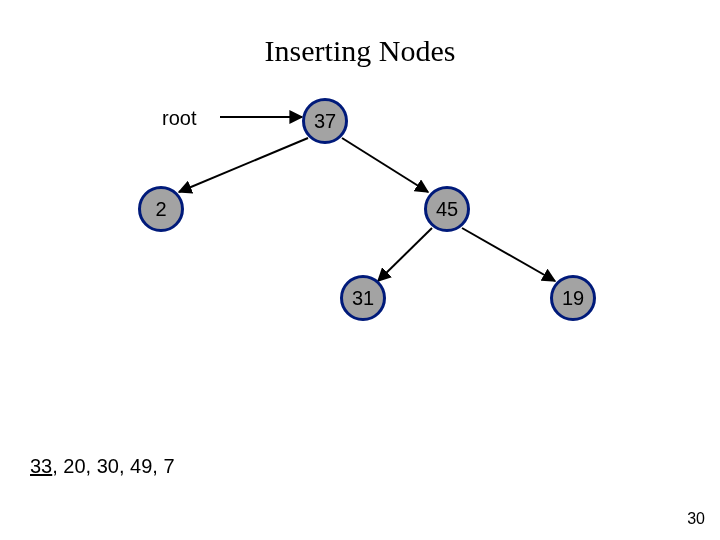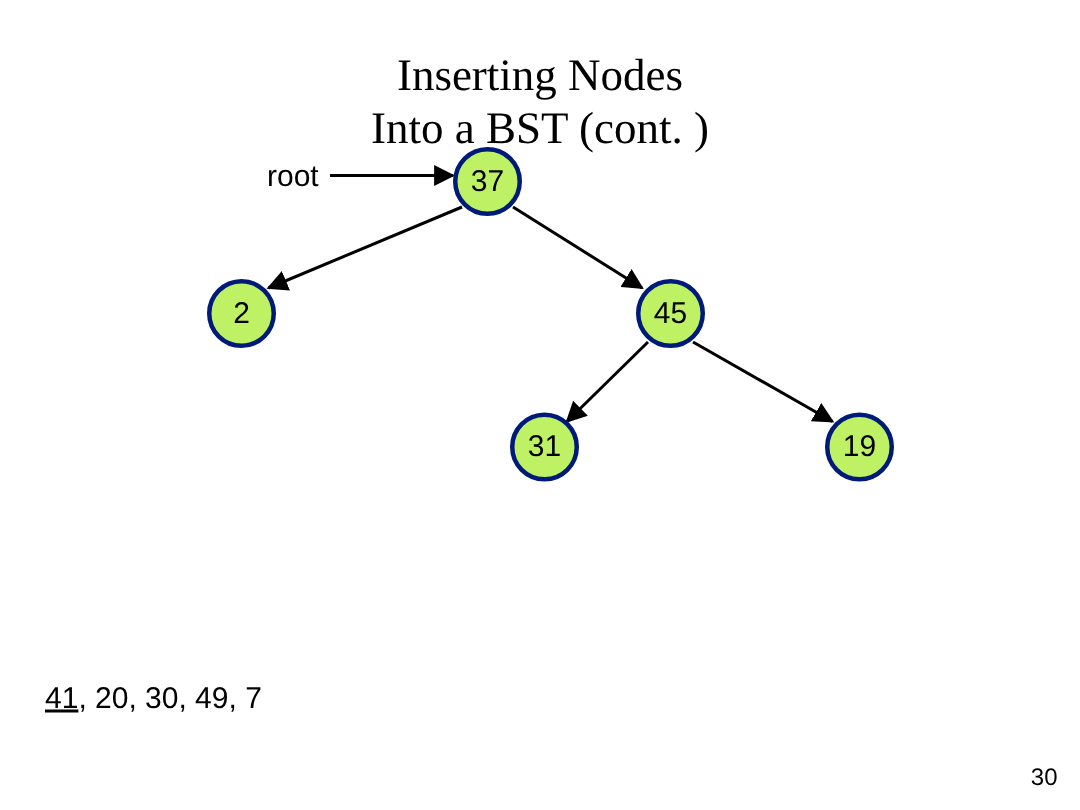--- a/index.html
+++ b/index.html
@@ -32,21 +32,21 @@
     width: 46px;
     height: 46px;
     border: 3px solid #001a7a;
     border-radius: 50%;
     box-sizing: border-box;
     display: flex;
     align-items: center;
     justify-content: center;
     font-family: Arial, Helvetica, sans-serif;
     font-size: 20px;
-    background: #bef264;
+    background: #a3a3a3;
   }
   .queue {
     position: absolute;
     font-family: Arial, Helvetica, sans-serif;
     font-size: 20px;
   }
   .queue .underline {
     text-decoration: underline;
   }
   .slide-num {
@@ -63,24 +63,23 @@
     top: 0;
     width: 720px;
     height: 540px;
   }
 </style>
 </head>
 <body>
 
 <div class="title">
   <span>Inserting Nodes</span><br>
-  <span>Into a BST (cont. )</span>
 </div>
 
-<div class="root-label" style="left:178px; top:107px;">root</div>
+<div class="root-label" style="left:162px; top:107px;">root</div>
 
 <svg class="edges">
   <defs>
     <marker id="arrow" viewBox="0 0 10 10" refX="9" refY="5" markerWidth="7" markerHeight="7" orient="auto-start-reverse">
       <path d="M 0 0 L 10 5 L 0 10 z" fill="#000"></path>
     </marker>
   </defs>
   <line x1="220" y1="117" x2="302" y2="117" stroke="#000" stroke-width="2" marker-end="url(#arrow)"></line>
   <line x1="308" y1="138" x2="179" y2="192" stroke="#000" stroke-width="2" marker-end="url(#arrow)"></line>
   <line x1="342" y1="138" x2="428" y2="192" stroke="#000" stroke-width="2" marker-end="url(#arrow)"></line>
@@ -98,16 +97,16 @@
   <span>45</span>
 </div>
 <div class="node" style="left:340px; top:275px;">
   <span>31</span>
 </div>
 <div class="node" style="left:550px; top:275px;">
   <span>19</span>
 </div>
 
 <div class="queue" style="left:30px; top:455px;">
-  <span class="underline">41</span><span>, 20, 30, 49, 7</span>
+  <span class="underline">33</span><span>, 20, 30, 49, 7</span>
 </div>
 
 <div class="slide-num">30</div>
 
 </body></html>

